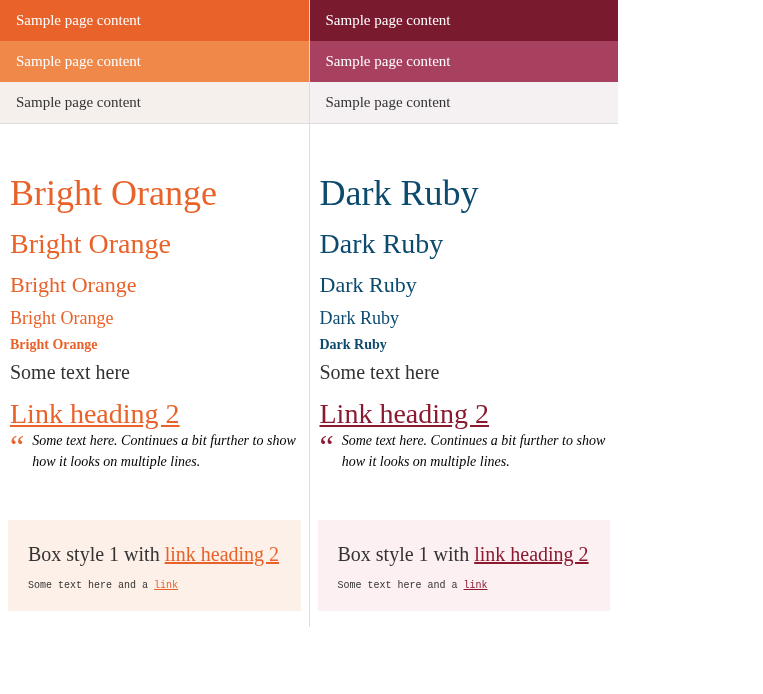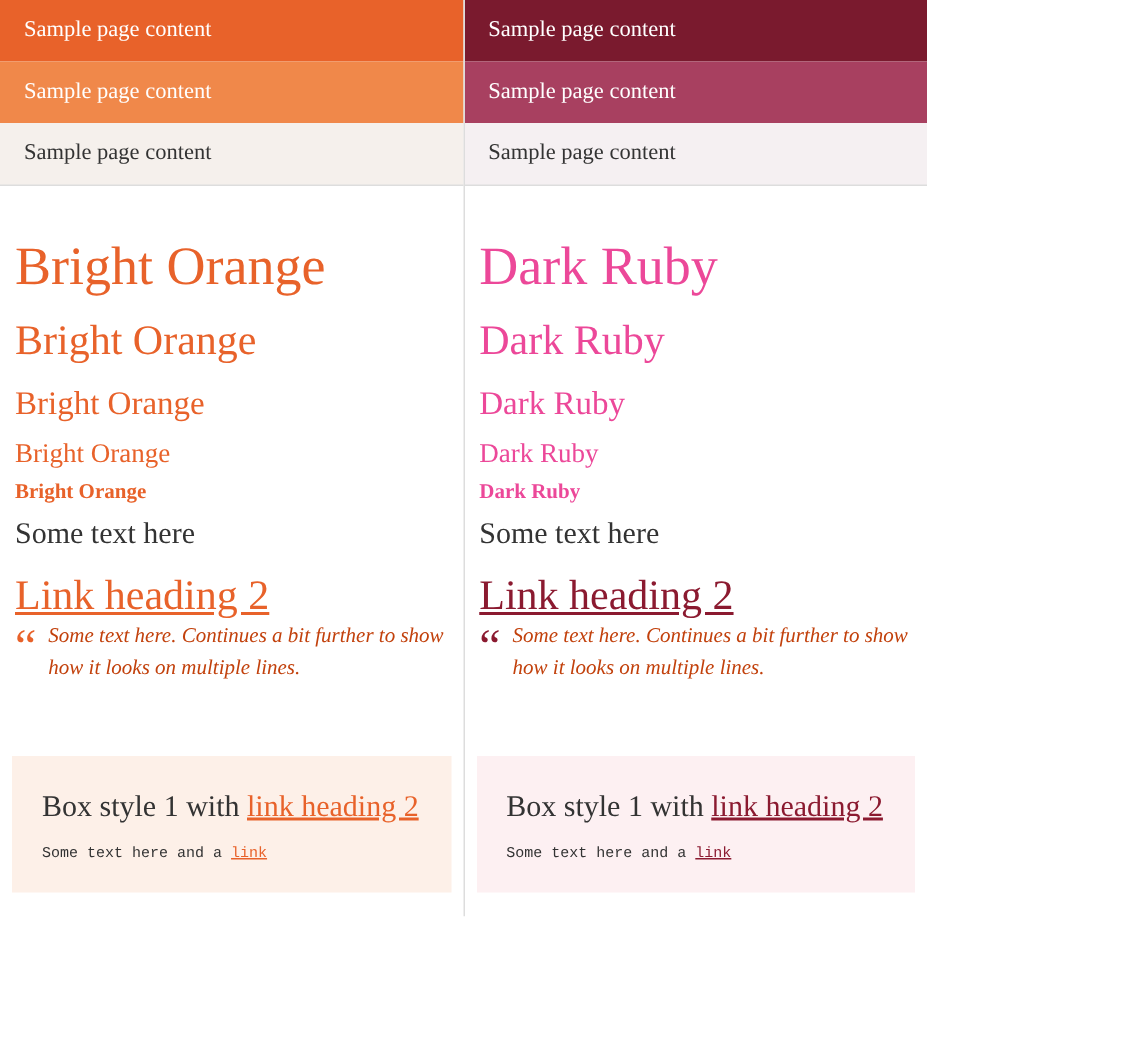--- a/index.html
+++ b/index.html
@@ -40,31 +40,32 @@
     .left .bar-2 { background: #f0884a; color: white; }
     .left .bar-3 { background: #f5f0ec; color: #333; }
 
     
     .right .bar-1 { background: #7a1a2e; color: white; }
     .right .bar-2 { background: #a84060; color: white; }
     .right .bar-3 { background: #f5f0f2; color: #333; }
 
     .content-area {
       padding: 32px 10px;
+      margin-top: 16px;
     }
 
     
     .h1 { font-size: 36px; font-weight: normal; margin-bottom: 14px; }
     .h2 { font-size: 28px; font-weight: normal; margin-bottom: 12px; }
     .h3 { font-size: 22px; font-weight: normal; margin-bottom: 10px; }
     .h4 { font-size: 18px; font-weight: normal; margin-bottom: 8px; }
     .h5 { font-size: 14px; font-weight: bold; margin-bottom: 8px; }
 
     .left .h1, .left .h2, .left .h3, .left .h4, .left .h5 { color: #e8622a; }
-    .right .h1, .right .h2, .right .h3, .right .h4, .right .h5 { color: #ec4899; }
+    .right .h1, .right .h2, .right .h3, .right .h4, .right .h5 { color: #0c4a6e; }
 
     .body-text { font-size: 20px; color: #333; margin-bottom: 14px; }
 
     
     .link-heading {
       font-size: 28px;
       font-weight: normal;
       margin-bottom: 14px;
       text-decoration: underline;
     }
@@ -81,21 +82,21 @@
       font-size: 32px;
       line-height: 1;
       margin-right: 8px;
       font-family: Georgia, serif;
     }
     .left .quote-mark { color: #e8622a; }
     .right .quote-mark { color: #8b1a30; }
 
     .quote-text {
       font-size: 14px;
-      color: #c2410c;
+      color: #000000;
       font-style: italic;
       line-height: 1.5;
     }
 
     
     .box-style {
       margin: 0 8px 16px 8px;
       padding: 20px;
       border-radius: 0;
     }

